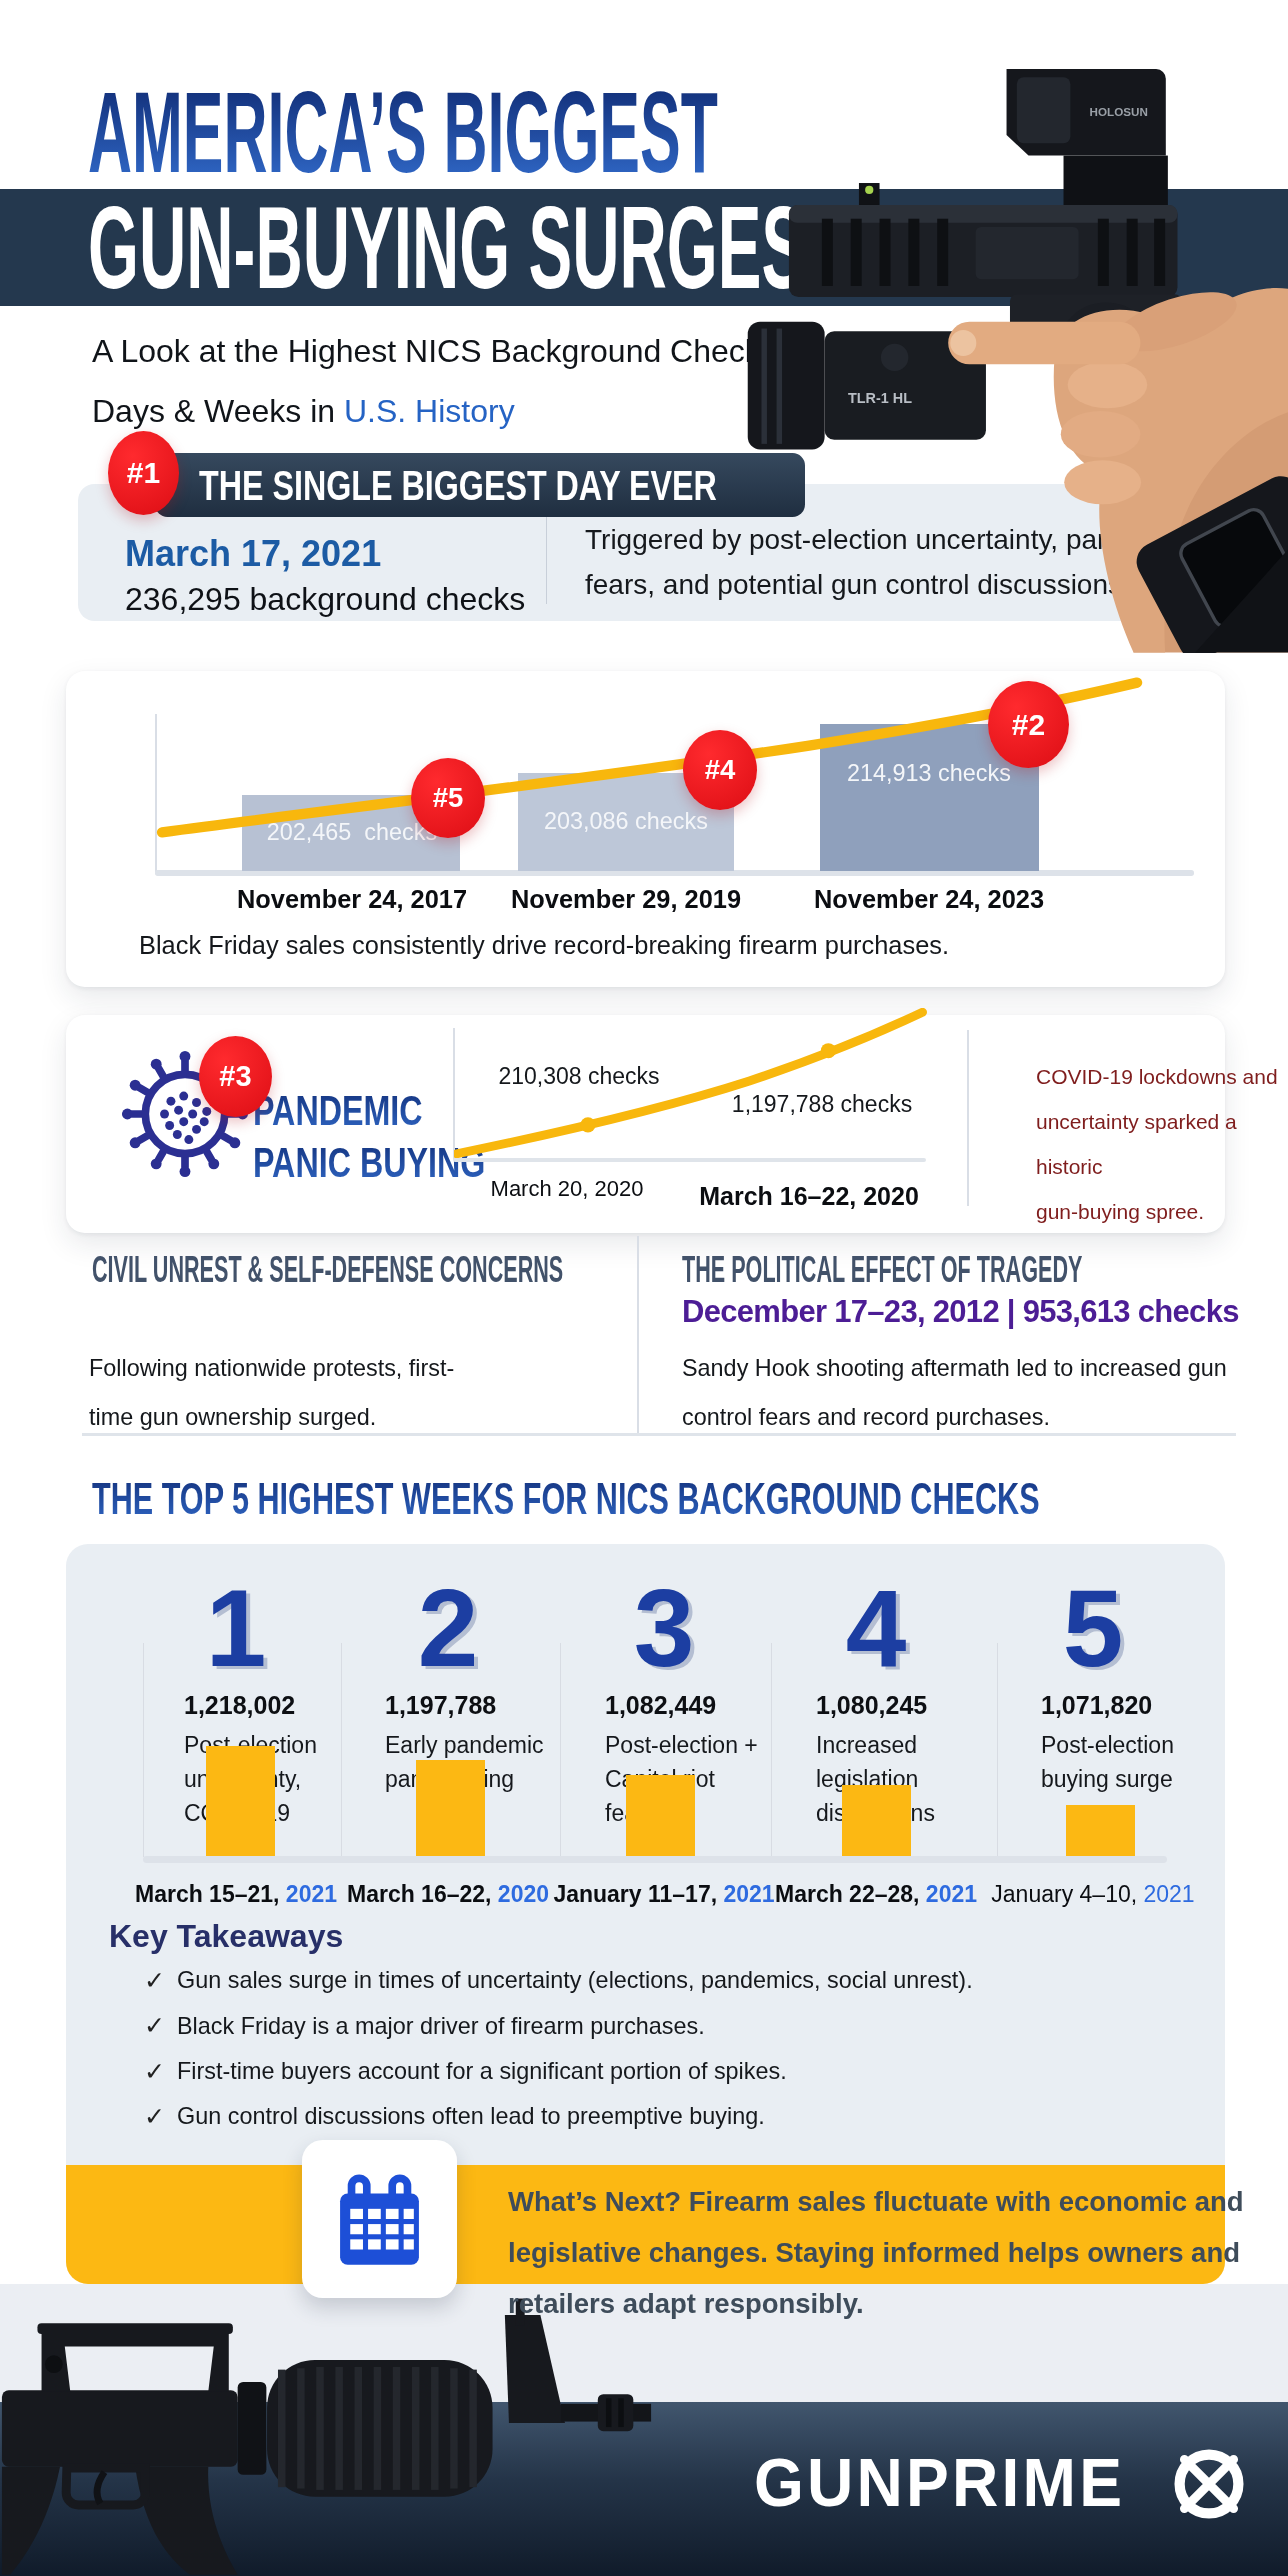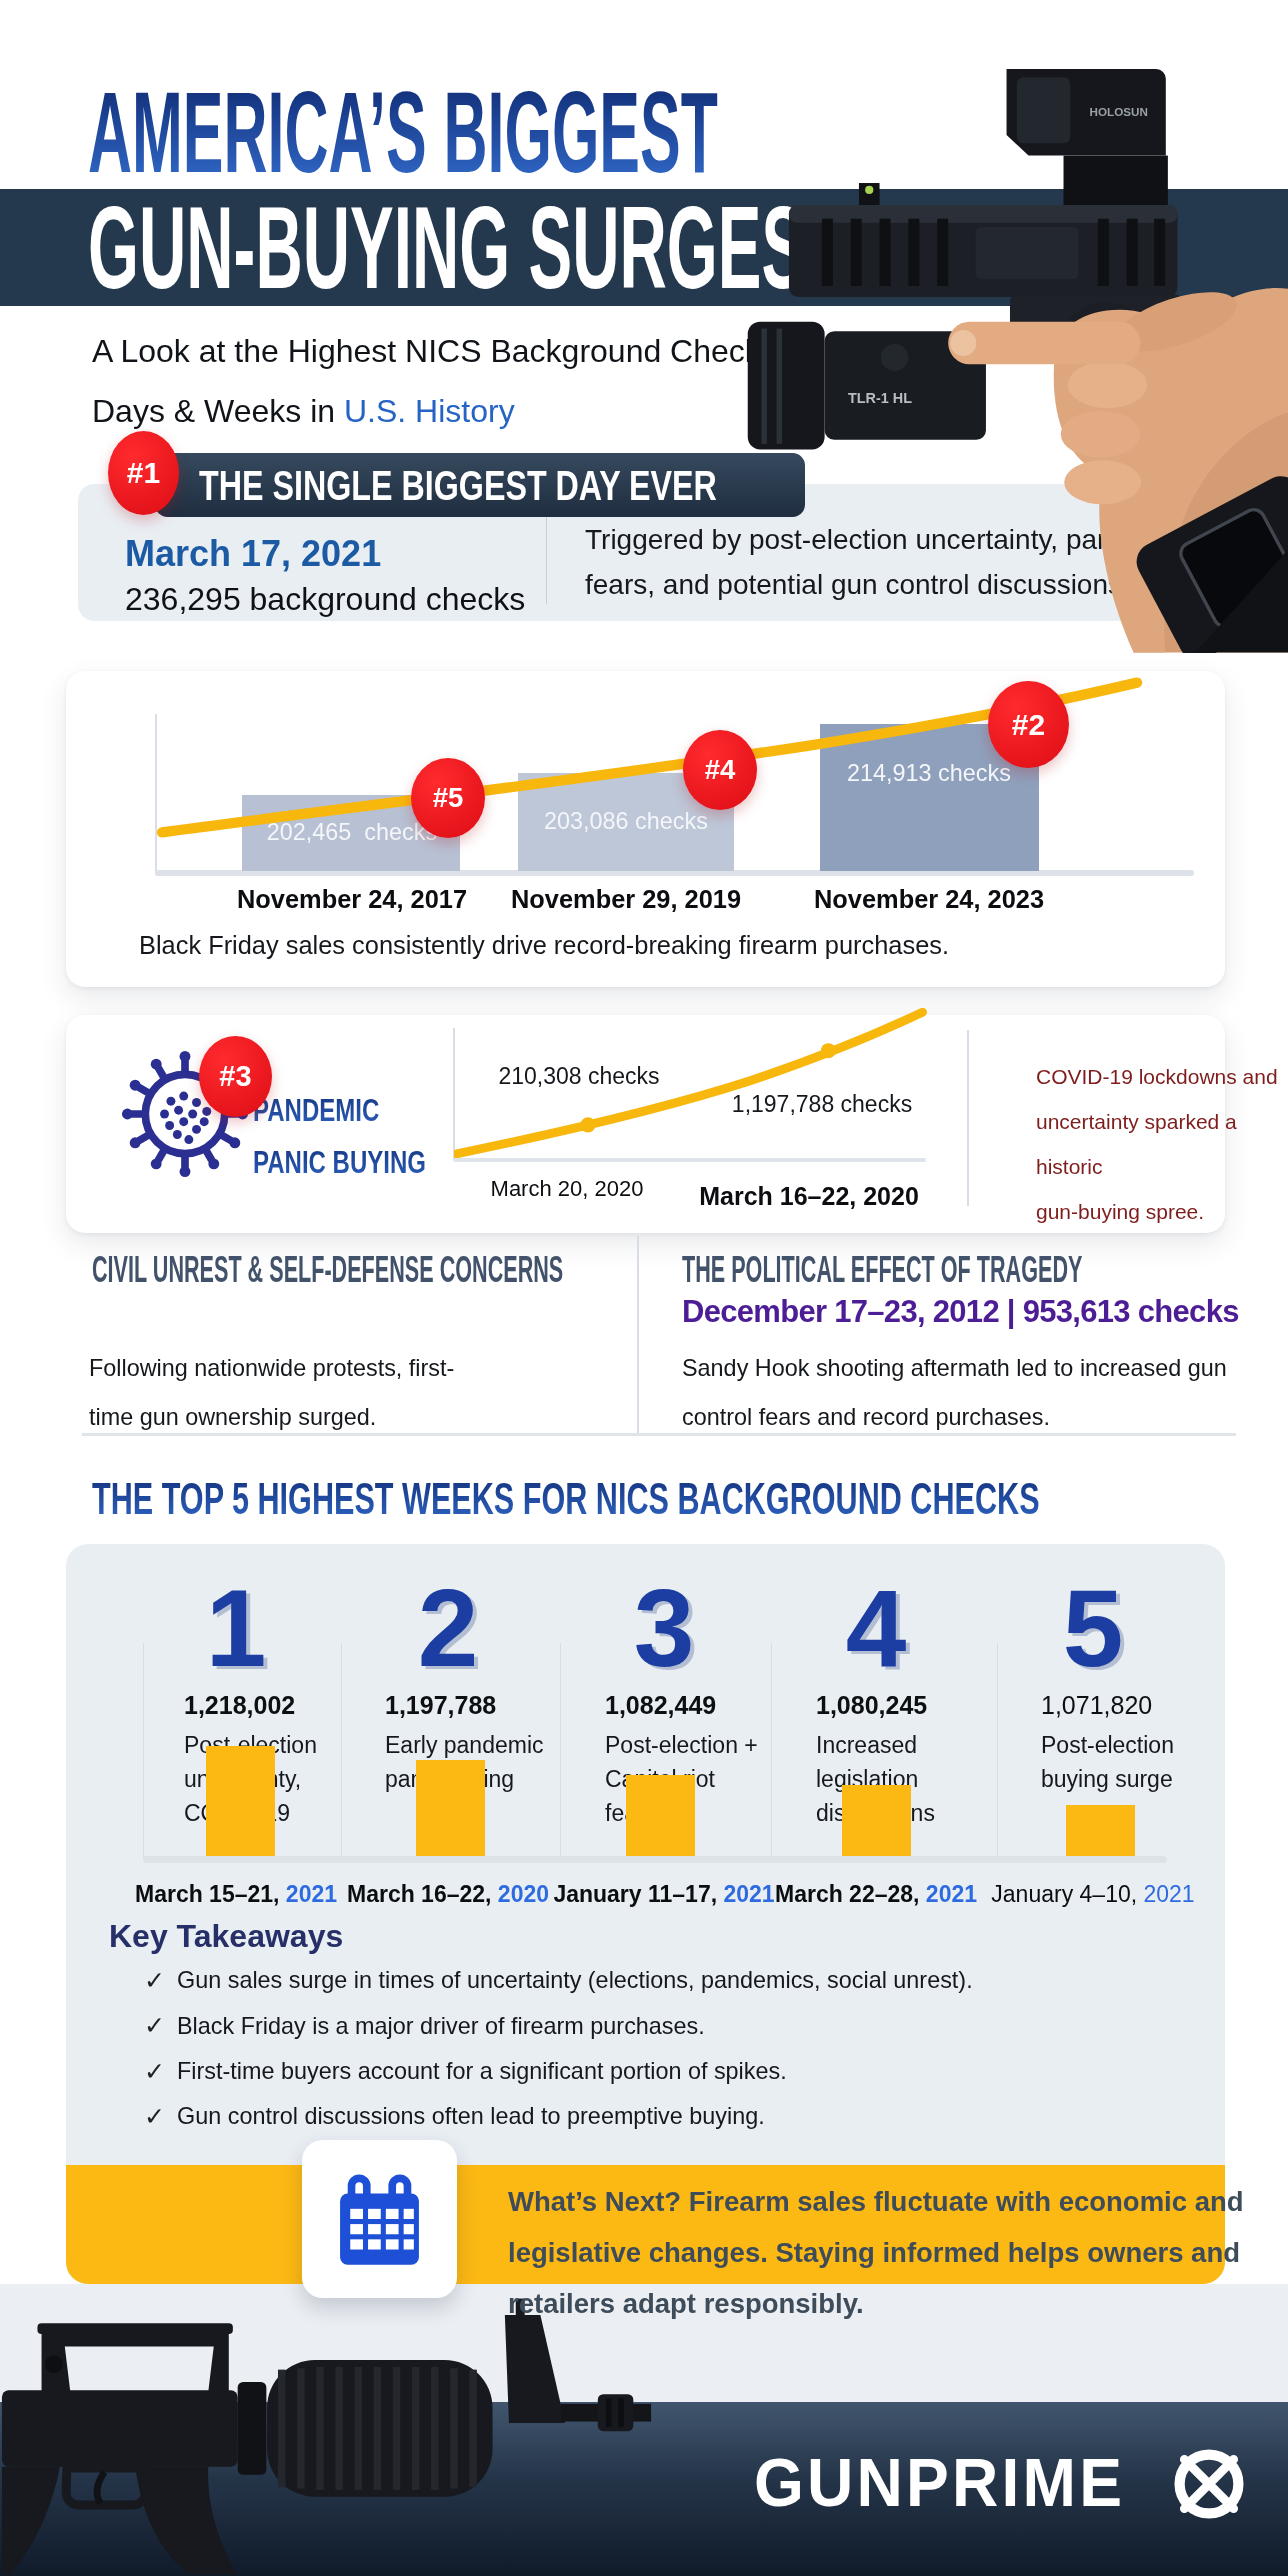--- a/index.html
+++ b/index.html
@@ -181,21 +181,21 @@
         <circle cx="130" cy="112" r="7"></circle>
         <circle cx="76" cy="118" r="7"></circle>
       <circle cx="98" cy="112" r="7"></circle>
         <circle cx="118" cy="124" r="7"></circle>
         <circle cx="88" cy="132" r="7"></circle>
       <circle cx="106" cy="140" r="7"></circle>
     </g>
   </svg>
   <div class="badge" style="left:199px;top:1036px;width:73px;height:81px;font-size:29px">#3</div>
 
-  <div class="abs" style="left:253px;top:1084px;font-size:32px;line-height:52px">
+  <div class="abs" style="left:253px;top:1084px;font-size:43px;line-height:52px">
     <div><span class="cond grad" style="transform:scaleX(.75)">PANDEMIC</span></div>
     <div><span class="cond grad" style="transform:scaleX(.75)">PANIC BUYING</span></div>
   </div>
 
   <div class="divline" style="left:453px;top:1028px;width:2.1px;height:132px"></div>
   <div class="abs" style="left:453px;top:1158px;width:473px;height:4.1px;border-radius:2.1px;background:#dfe4ea"></div>
   <svg class="abs" style="left:454px;top:1008px" width="474" height="150" viewBox="0 0 690 218">
     <path d="M4 212 C 150 182 300 148 430 106 C 520 76 610 40 682 6" fill="none" stroke="#f8b70d" stroke-width="13" stroke-linecap="round"></path>
     <circle cx="195" cy="170" r="11" fill="#f8b70d"></circle>
     <circle cx="545" cy="62" r="11" fill="#f8b70d"></circle>
@@ -248,21 +248,21 @@
   <div class="divline" style="left:997px;top:1643px;width:1.4px;height:214px;background:#d8dce3"></div>
 
   <div class="abs" style="left:184px;top:1691px;font-size:25px;font-weight:700;color:#0d0f13">1,218,002</div>
   <div class="abs" style="left:184px;top:1728px;width:165px;font-size:23px;line-height:34px;color:#15181c">Post-election uncertainty, COVID-19</div>
   <div class="abs" style="left:385px;top:1691px;font-size:25px;font-weight:700;color:#0d0f13">1,197,788</div>
   <div class="abs" style="left:385px;top:1728px;width:165px;font-size:23px;line-height:34px;color:#15181c">Early pandemic panic buying</div>
   <div class="abs" style="left:605px;top:1691px;font-size:25px;font-weight:700;color:#0d0f13">1,082,449</div>
   <div class="abs" style="left:605px;top:1728px;width:165px;font-size:23px;line-height:34px;color:#15181c">Post-election + Capitol riot fears</div>
   <div class="abs" style="left:816px;top:1691px;font-size:25px;font-weight:700;color:#0d0f13">1,080,245</div>
   <div class="abs" style="left:816px;top:1728px;width:165px;font-size:23px;line-height:34px;color:#15181c">Increased legislation discussions</div>
-  <div class="abs" style="left:1041px;top:1691px;font-size:25px;font-weight:400;color:#0d0f13">1,071,820</div>
+  <div class="abs" style="left:1041px;top:1691px;font-size:25px;font-weight:700;color:#0d0f13">1,071,820</div>
   <div class="abs" style="left:1041px;top:1728px;width:165px;font-size:23px;line-height:34px;color:#15181c">Post-election buying surge</div>
 
   <div class="abs" style="left:143px;top:1856px;width:1024px;height:6.9px;border-radius:3.4px;background:#dde2e9"></div>
   <div class="bar" style="left:206px;top:1746px;width:69px;height:110px;background:#fcb813"></div>
   <div class="bar" style="left:416px;top:1760px;width:69px;height:96px;background:#fcb813"></div>
   <div class="bar" style="left:626px;top:1775px;width:69px;height:81px;background:#fcb813"></div>
   <div class="bar" style="left:842px;top:1785px;width:69px;height:71px;background:#fcb813"></div>
   <div class="bar" style="left:1066px;top:1805px;width:69px;height:51px;background:#fcb813"></div>
 
   <div class="ctr" style="left:236px;top:1881px;font-size:23px;font-weight:700;color:#0b0d11">

